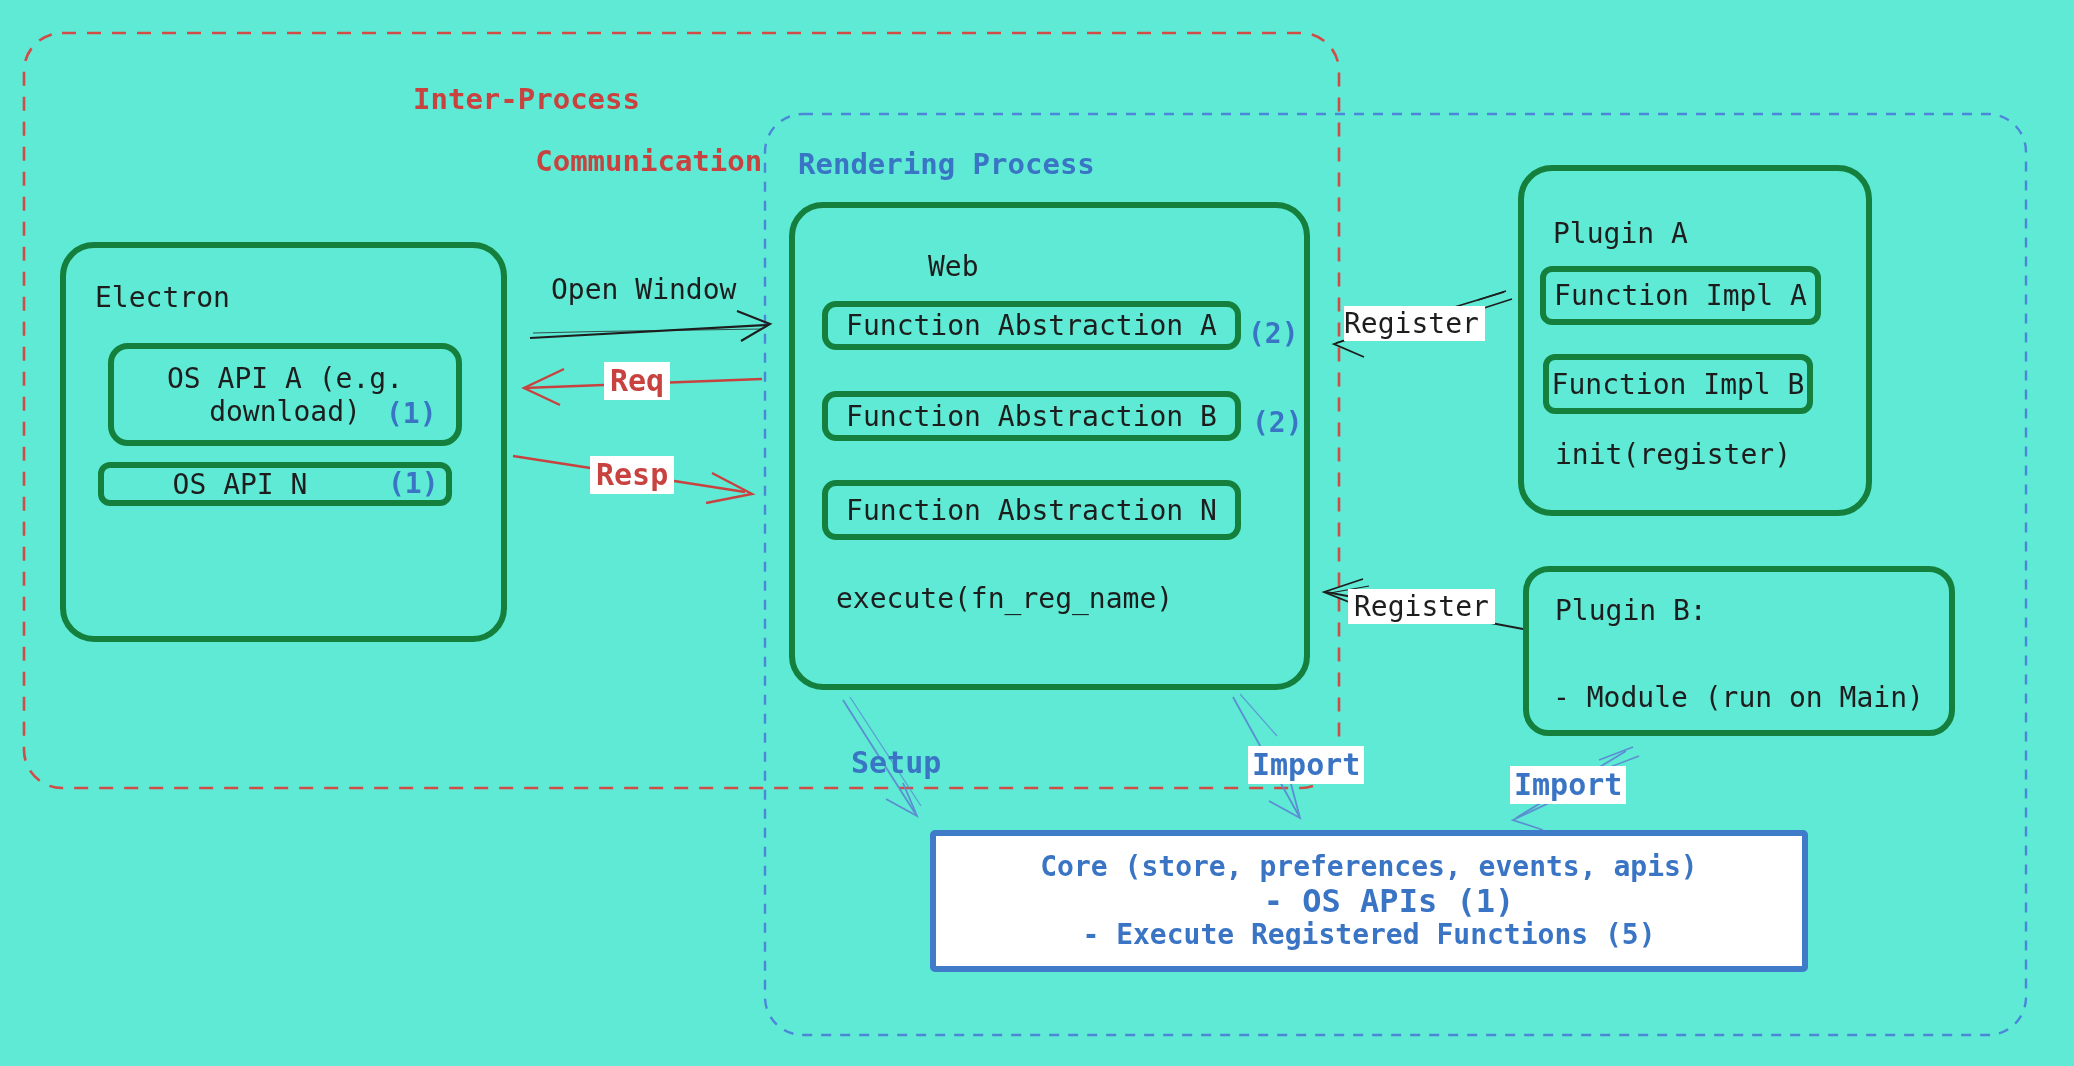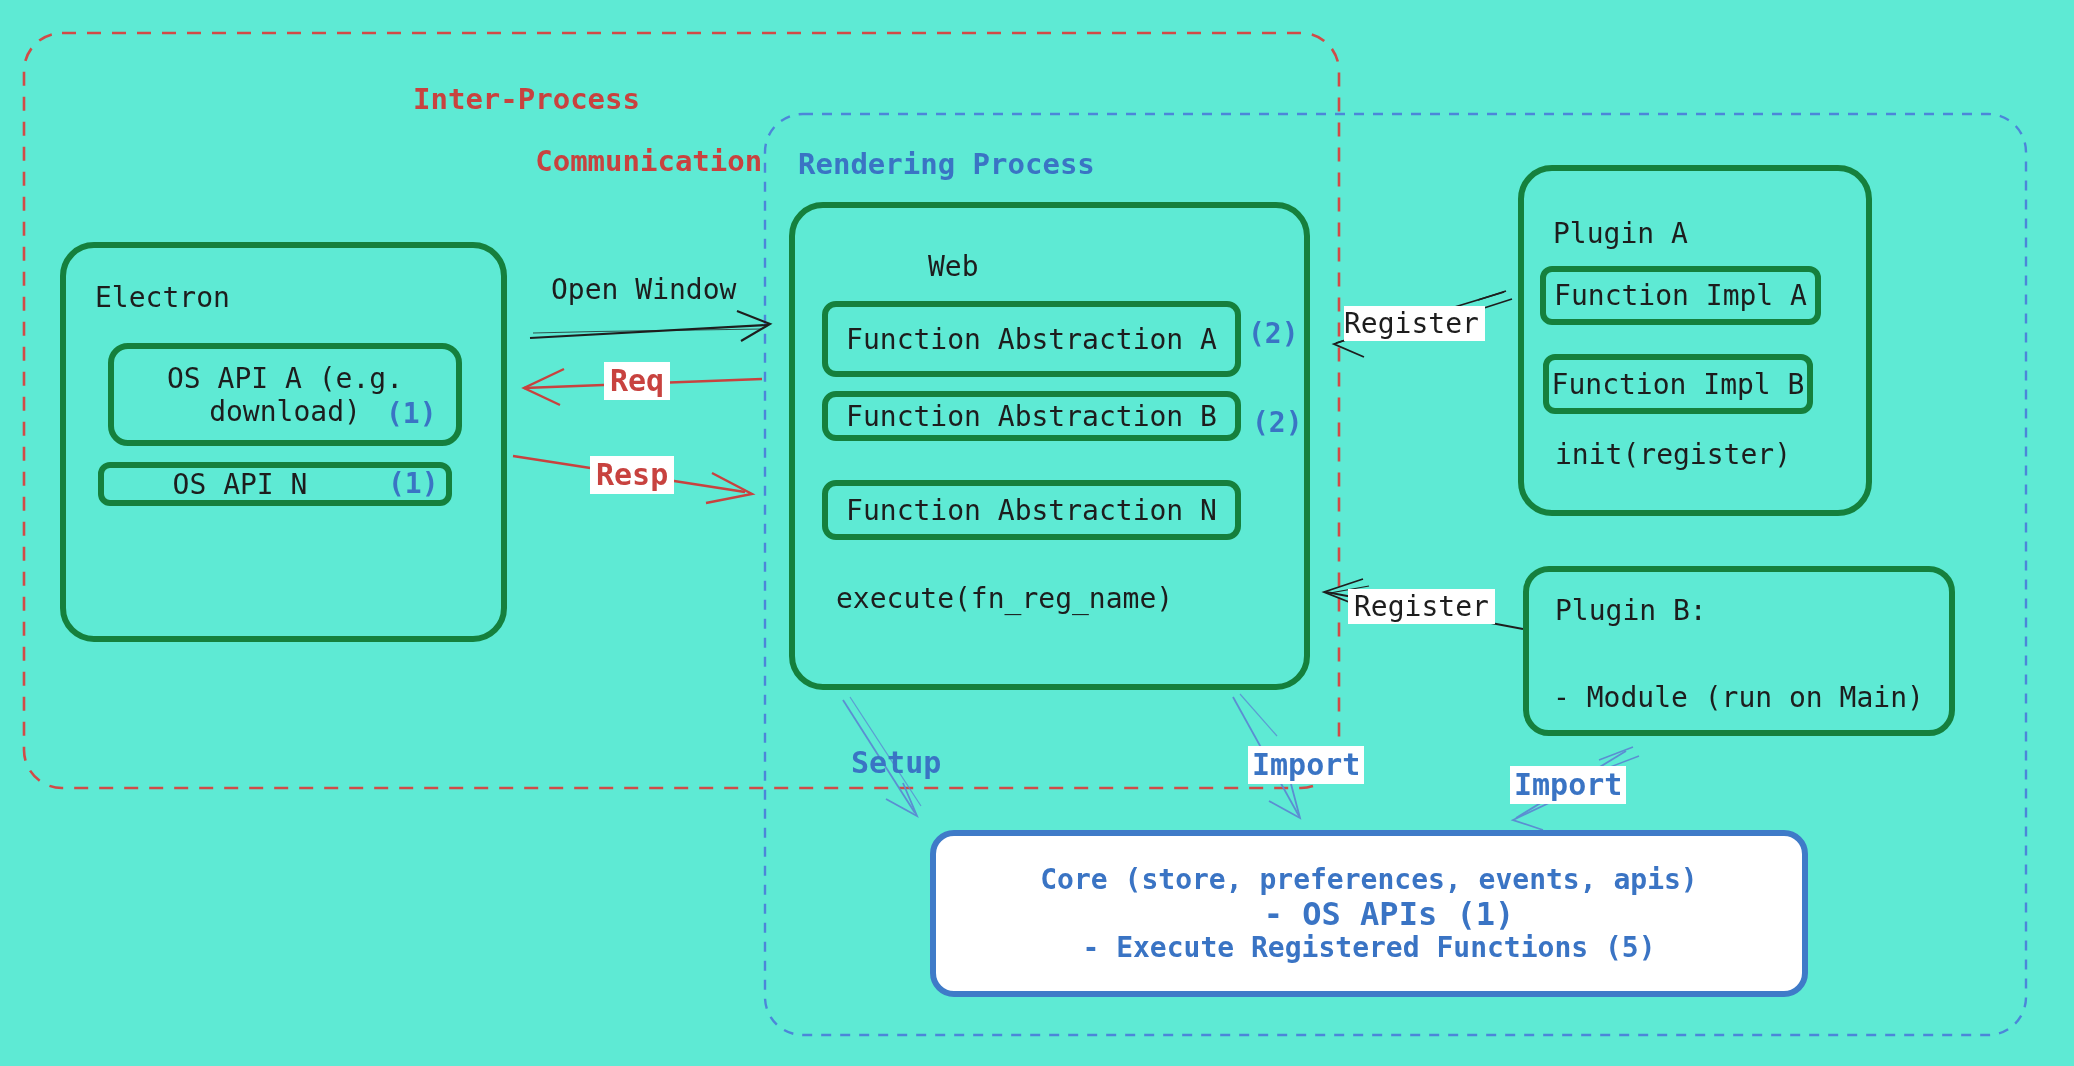--- a/index.html
+++ b/index.html
@@ -99,21 +99,21 @@
   <div class="badge" style="left:386px;top:397px;">(1)</div>
 
   <div class="box flexc" style="left:98px;top:462px;width:354px;height:44px;border-radius:12px;">
     <span class="inner-label" style="margin-right:70px;">OS API N</span>
   </div>
   <div class="badge" style="left:388px;top:467px;">(1)</div>
 
   <div class="box" style="left:789px;top:202px;width:521px;height:488px;border-radius:34px;"></div>
   <div class="txt" style="left:928px;top:249px;">Web</div>
 
-  <div class="box flexc" style="left:822px;top:301px;width:419px;height:76px;border-radius:14px;">
+  <div class="box flexc" style="left:822px;top:301px;width:419px;height:49px;border-radius:14px;">
     <span class="inner-label">Function Abstraction A</span>
   </div>
   <div class="badge" style="left:1248px;top:317px;">(2)</div>
 
   <div class="box flexc" style="left:822px;top:391px;width:419px;height:50px;border-radius:14px;">
     <span class="inner-label">Function Abstraction B</span>
   </div>
   <div class="badge" style="left:1252px;top:406px;">(2)</div>
 
   <div class="box flexc" style="left:822px;top:480px;width:419px;height:60px;border-radius:14px;">
@@ -130,21 +130,21 @@
   </div>
   <div class="box flexc" style="left:1543px;top:354px;width:270px;height:60px;border-radius:12px;">
     <span class="inner-label">Function Impl B</span>
   </div>
   <div class="txt" style="left:1555px;top:437px;">init(register)</div>
 
   <div class="box" style="left:1523px;top:566px;width:432px;height:170px;border-radius:26px;"></div>
   <div class="txt" style="left:1555px;top:593px;">Plugin B:</div>
   <div class="txt" style="left:1553px;top:680px;">- Module (run on Main)</div>
 
-  <div class="box stack" style="left:930px;top:830px;width:878px;height:167px;border-radius:24px;
+  <div class="box stack" style="left:930px;top:830px;width:878px;height:142px;border-radius:5px;
        border-color:#3f7bc8;background:#ffffff;line-height:34px;">
     <span class="blue" style="font-size:28px;white-space:pre;">Core (store, preferences, events, apis)</span>
     <span class="blue" style="font-size:32px;white-space:pre;margin-left:40px;">- OS APIs (1)</span>
     <span class="blue" style="font-size:28px;white-space:pre;">- Execute Registered Functions (5)</span>
   </div>
 
   <div class="txt" style="left:551px;top:272px;">Open Window</div>
 
   <div class="txt red big onwire" style="left:604px;top:362px;">Req</div>
 

